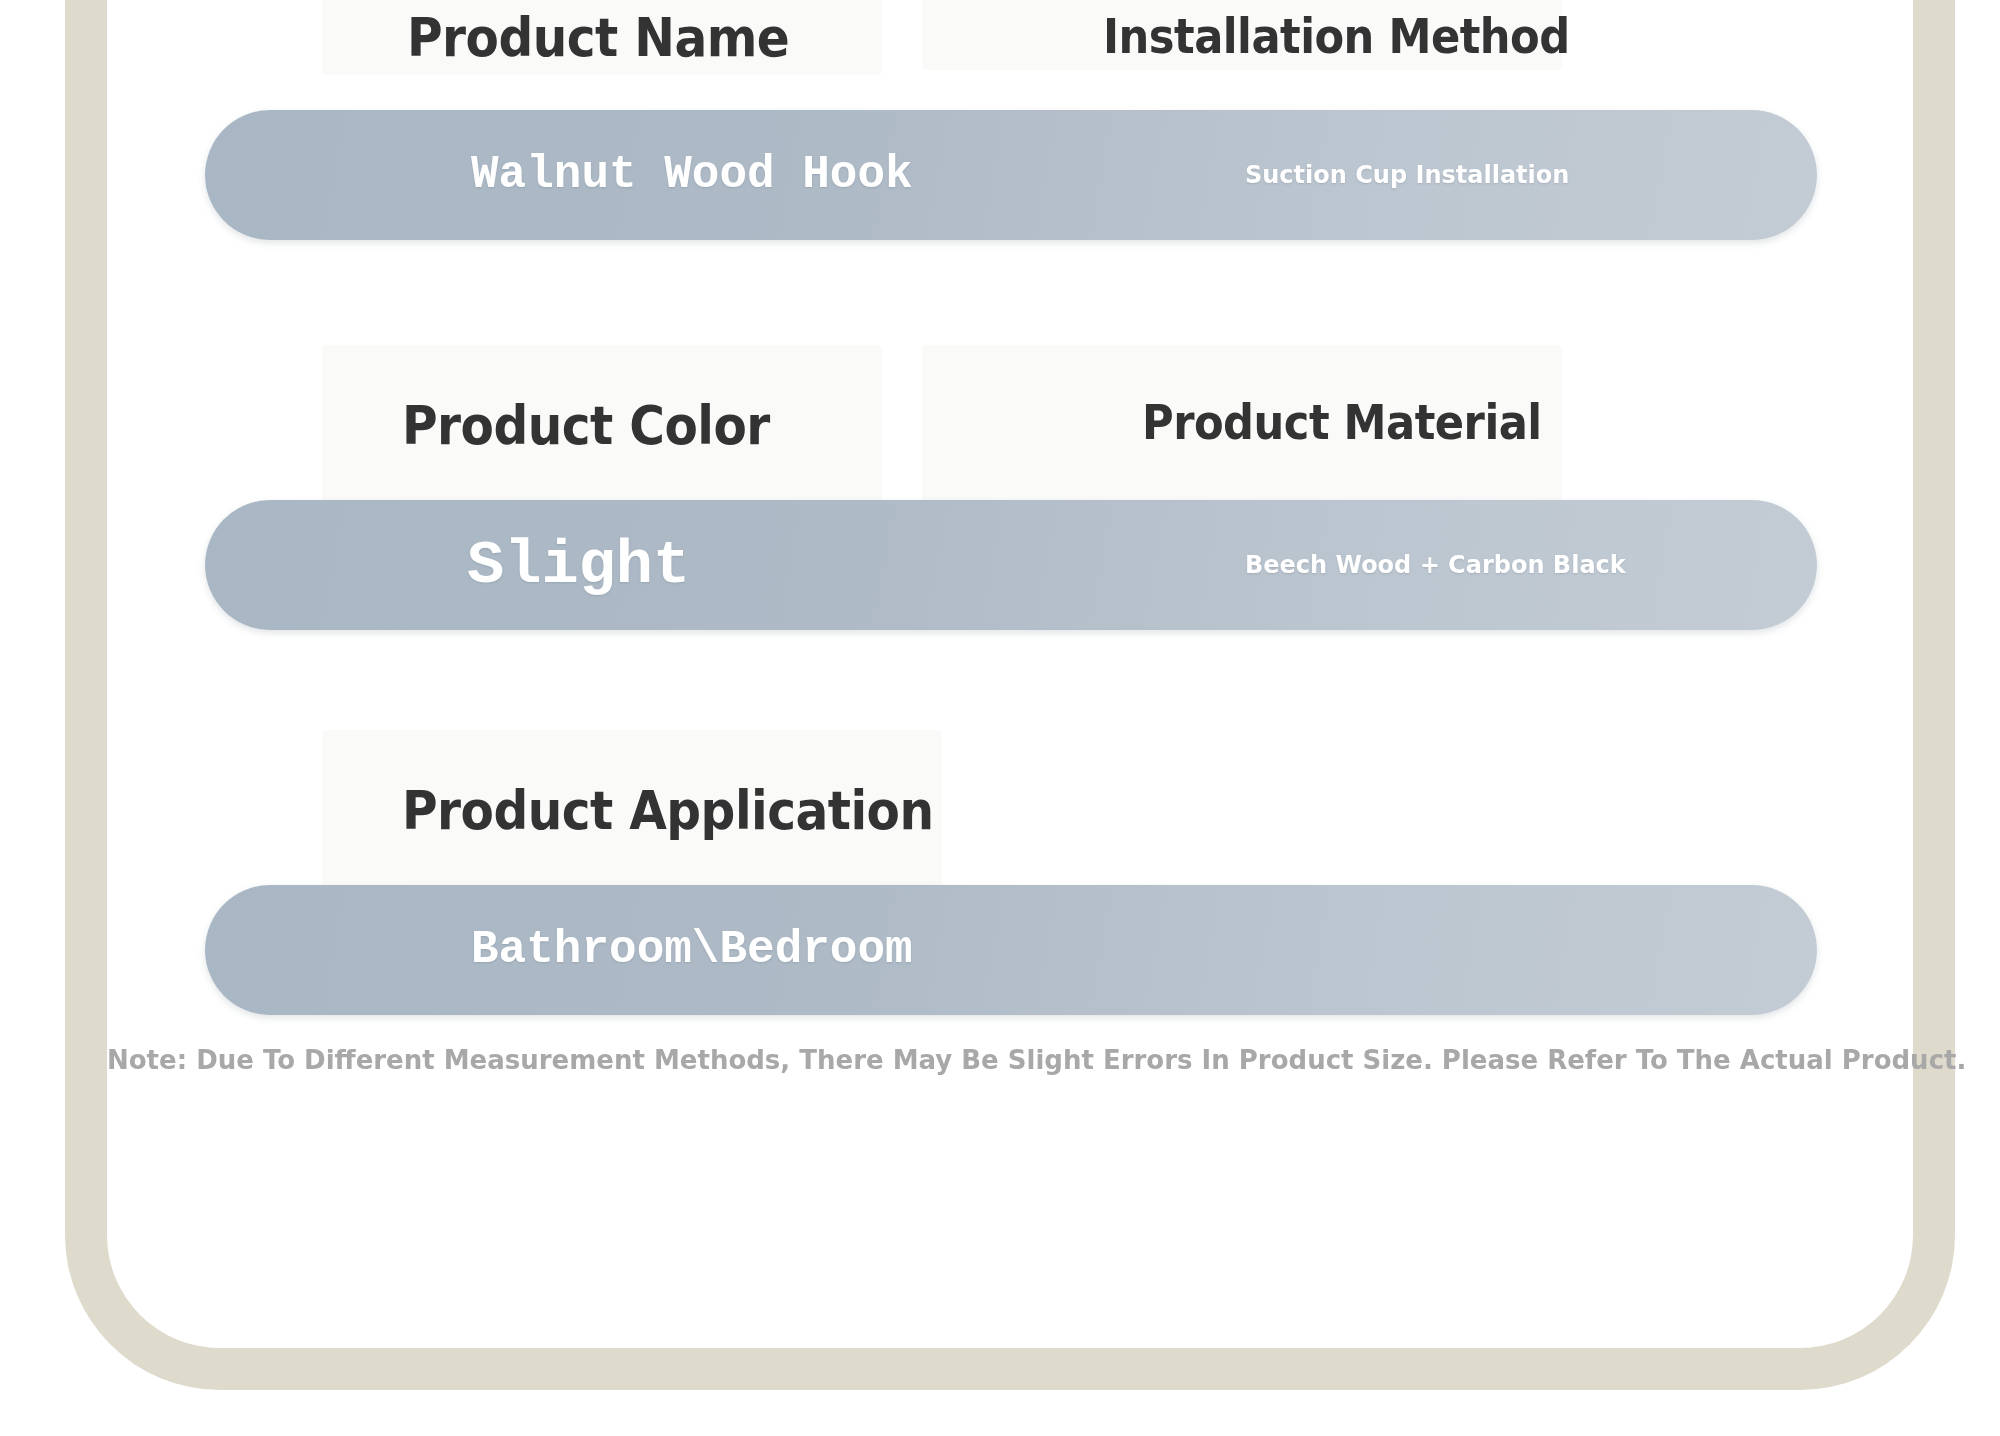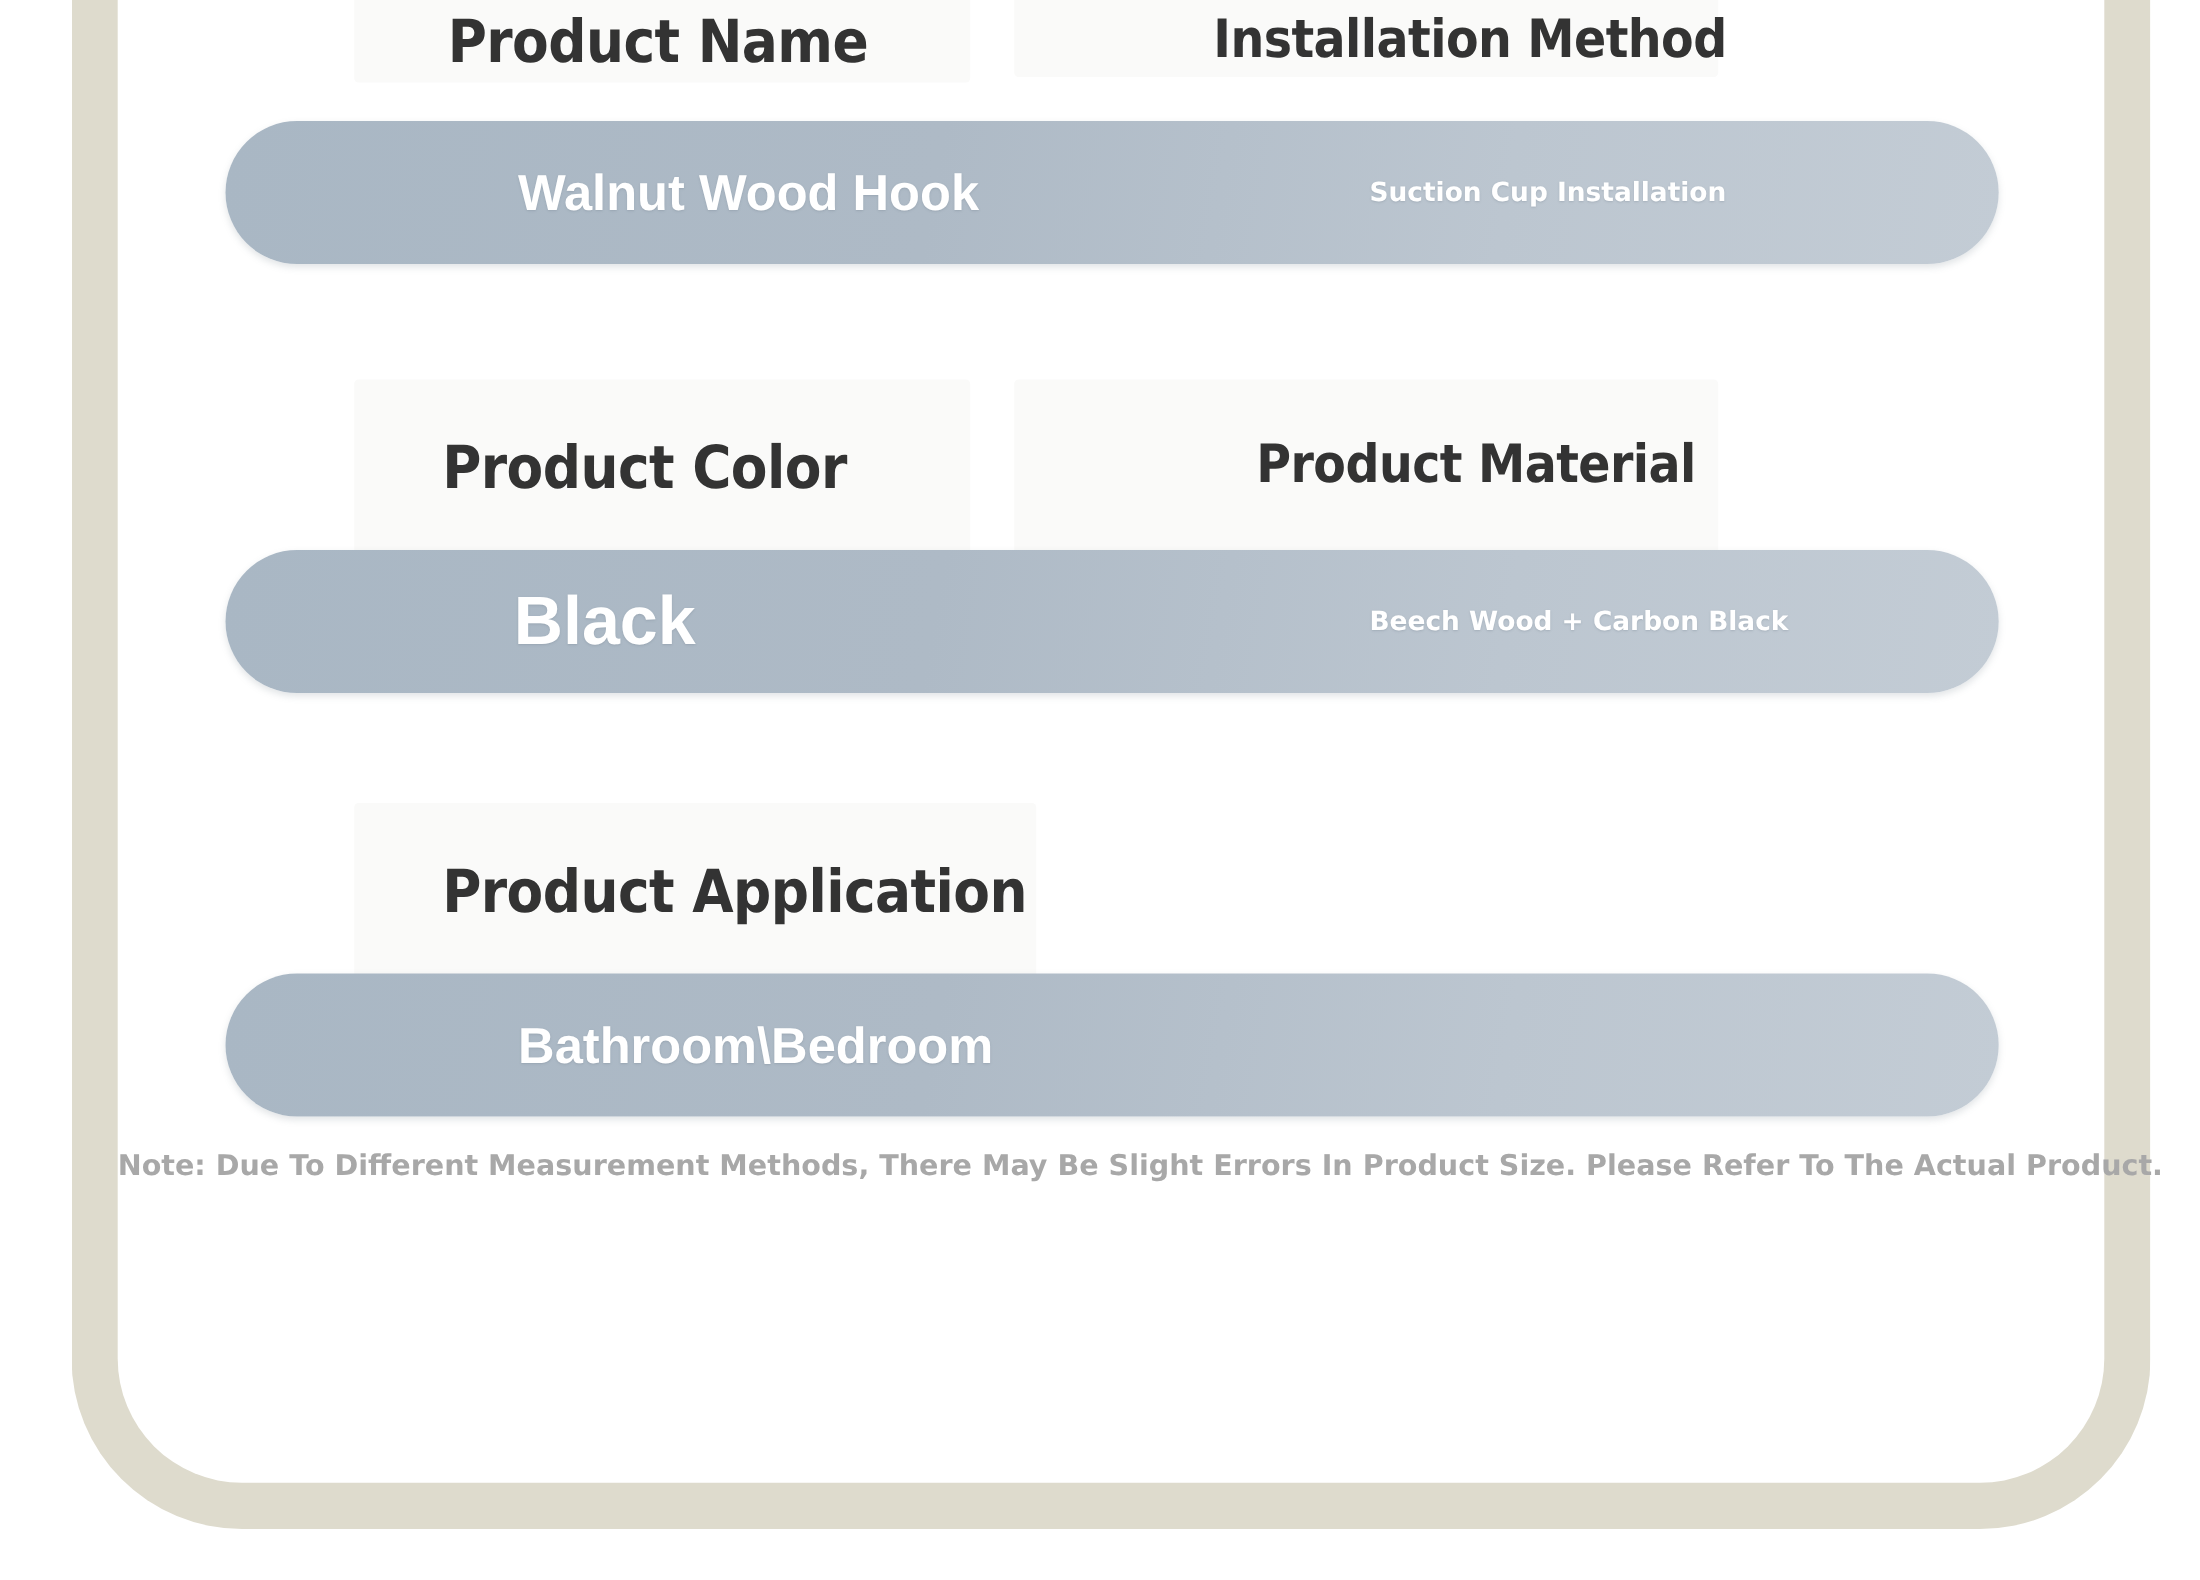--- a/index.html
+++ b/index.html
@@ -73,21 +73,21 @@
   .pill-value{
     position:absolute;
     color:#ffffff;
     font-weight:bold;
     white-space:nowrap;
     top:50%;
     transform:translateY(-50%);
     text-shadow:0 1px 2px rgba(110,122,135,0.30);
   }
   .pill-value.left{
-    font-family:Liberation Sans, sans-serif;
+    font-family:Liberation Mono, monospace;
     font-size:46px;
     left:266px;
   }
   .pill-value.left.big{font-size:62px;left:262px;}
   .pill-value.right{
     font-family:"DejaVu Sans","Liberation Sans",sans-serif;
     font-size:24px;
     left:1040px;
   }
 
@@ -129,21 +129,21 @@
       <span class="pill-value right">Suction Cup Installation</span>
     </div>
   </div>
 
   <div class="spec-row" style="top:390px; height:250px;">
     <div class="row-headings">
       <div class="heading left" style="left:295px; top:4px;">Product Color</div>
       <div class="heading right" style="left:1035px; top:4px;">Product Material</div>
     </div>
     <div class="pill" style="top:110px;">
-      <span class="pill-value left big">Black</span>
+      <span class="pill-value left big">Slight</span>
       <span class="pill-value right">Beech Wood + Carbon Black</span>
     </div>
   </div>
 
   <div class="spec-row" style="top:775px; height:250px;">
     <div class="row-headings">
       <div class="heading left" style="left:295px; top:4px;">Product Application</div>
     </div>
     <div class="pill" style="top:110px;">
       <span class="pill-value left">Bathroom\Bedroom</span>

